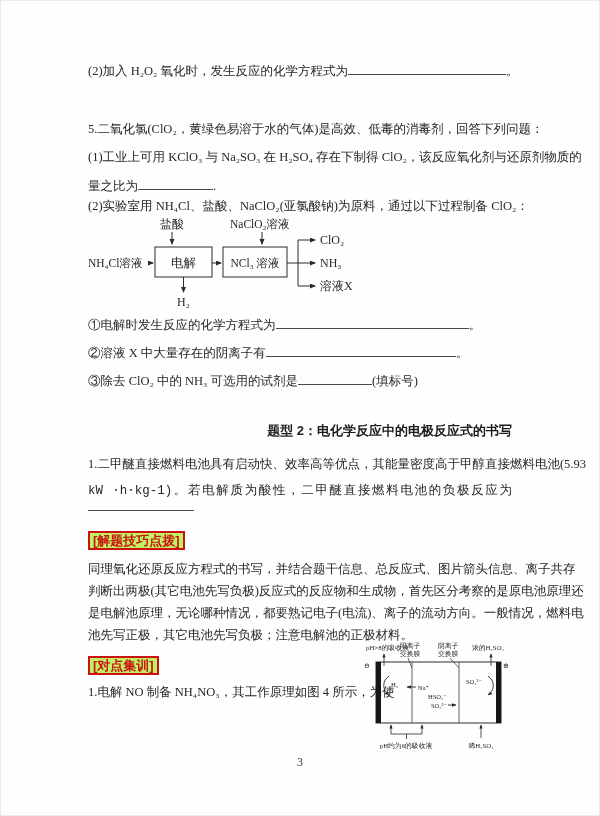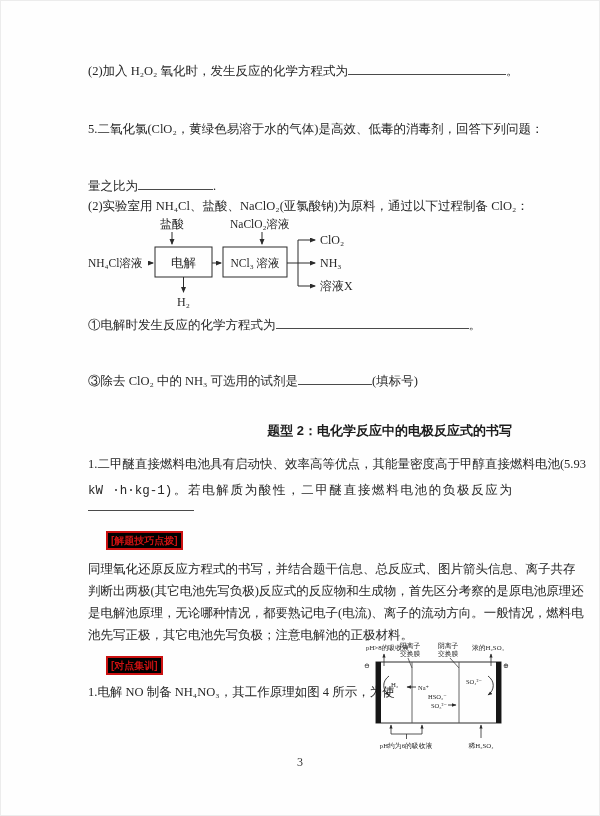--- a/index.html
+++ b/index.html
@@ -11,38 +11,39 @@
   }
   .t{position:absolute;left:88px;width:424px;white-space:nowrap;line-height:16px;}
   .just{white-space:normal;text-align:justify;text-align-last:justify;font-family:Liberation Mono, monospace;}
   .narrow{width:287px;}
   .blank{display:inline-block;height:12px;border-bottom:1px solid #4a4a4a;vertical-align:baseline;}
   .bw158{width:158px}.bw75{width:75px}.bw190{width:190px}.bw193{width:193px}.bw74{width:74px}
   .uline{position:absolute;left:88px;width:106px;height:1px;background:#4a4a4a;}
   .badge{
     position:absolute;left:88px;display:inline-block;
     font-family:"Liberation Sans","DejaVu Sans",sans-serif;
-    font-weight:bold;font-size:10px;color:#cc1111;
-    border:2px solid #cc1111;padding:0 3px;line-height:15px;background:#000000;margin-left:18px;
+    font-weight:bold;font-size:13px;color:#cc1111;
+    border:2px solid #cc1111;padding:0 3px;line-height:15px;background:#bef264;
   }
   .heading{font-family:"Liberation Sans","DejaVu Sans",sans-serif;font-weight:bold;font-size:13px;color:#1c1c1c;text-align:right;}
   .pageno{position:absolute;left:0;top:755px;width:600px;text-align:center;font-size:12px;color:#333;}
   svg text{fill:#262626;font-family:"Liberation Serif","DejaVu Serif",serif;}
   .fig{position:absolute;}
 </style>
 </head>
 <body>
 
 <div class="page">
 
   <div class="t" style="top:62px">
     <span>(2)加入 H₂O₂ 氧化时，发生反应的化学方程式为</span><span class="blank bw158"></span><span>。</span>
   </div>
 
   <div class="t" style="top:121px">5.二氧化氯(ClO₂，黄绿色易溶于水的气体)是高效、低毒的消毒剂，回答下列问题：</div>
+  <div class="t" style="top:149px">(1)工业上可用 KClO₃ 与 Na₂SO₃ 在 H₂SO₄ 存在下制得 ClO₂，该反应氧化剂与还原剂物质的</div>
   <div class="t" style="top:177px">
     <span>量之比为</span><span class="blank bw75"></span><span>.</span>
   </div>
   <div class="t" style="top:198px">(2)实验室用 NH₄Cl、盐酸、NaClO₂(亚氯酸钠)为原料，通过以下过程制备 ClO₂：</div>
 
   <svg class="fig" style="left:88px;top:215px" width="300" height="97" viewBox="0 0 300 97">
     <defs>
       <marker id="ar1" markerWidth="7" markerHeight="6" refX="5" refY="2.5" orient="auto">
         <path d="M0,0 L6,2.5 L0,5 z" fill="#2b2b2b"></path>
       </marker>
@@ -71,20 +72,23 @@
     <text x="232" y="29" font-size="12">ClO₂</text>
     <text x="232" y="52" font-size="12">NH₃</text>
     <text x="232" y="75" font-size="12">溶液X</text>
 
     <line x1="95.5" y1="62" x2="95.5" y2="77" stroke="#2b2b2b" stroke-width="1" marker-end="url(#ar1)"></line>
     <text x="89" y="91" font-size="12">H₂</text>
   </svg>
 
   <div class="t" style="top:316px">
     <span>①电解时发生反应的化学方程式为</span><span class="blank bw193"></span><span>。</span>
+  </div>
+  <div class="t" style="top:344px">
+    <span>②溶液 X 中大量存在的阴离子有</span><span class="blank bw190"></span><span>。</span>
   </div>
   <div class="t" style="top:372px">
     <span>③除去 ClO₂ 中的 NH₃ 可选用的试剂是</span><span class="blank bw74"></span><span>(填标号)</span>
   </div>
 
   <div class="t heading" style="top:423px">题型 2：电化学反应中的电极反应式的书写</div>
   <div class="t" style="top:456px">1.二甲醚直接燃料电池具有启动快、效率高等优点，其能量密度高于甲醇直接燃料电池(5.93</div>
   <div class="t just" style="top:483px">kW ·h·kg-1)。若电解质为酸性，二甲醚直接燃料电池的负极反应为</div>
   <div class="uline" style="top:510px"></div>
 

